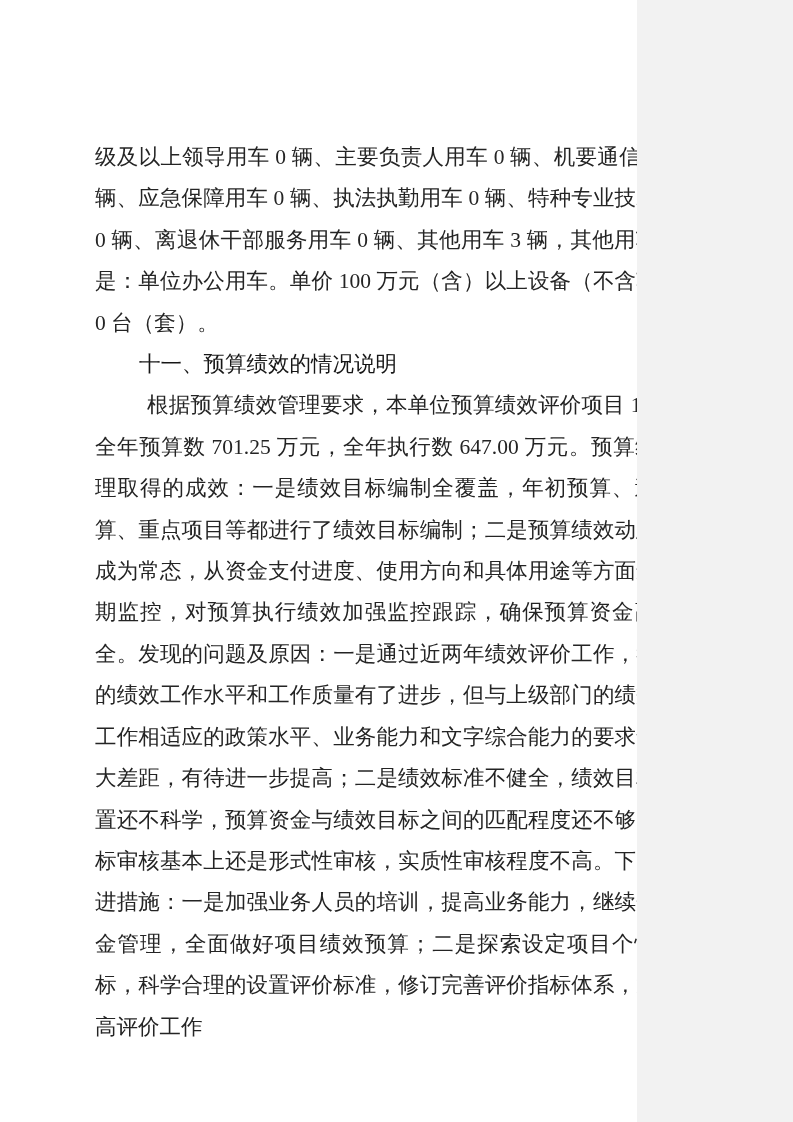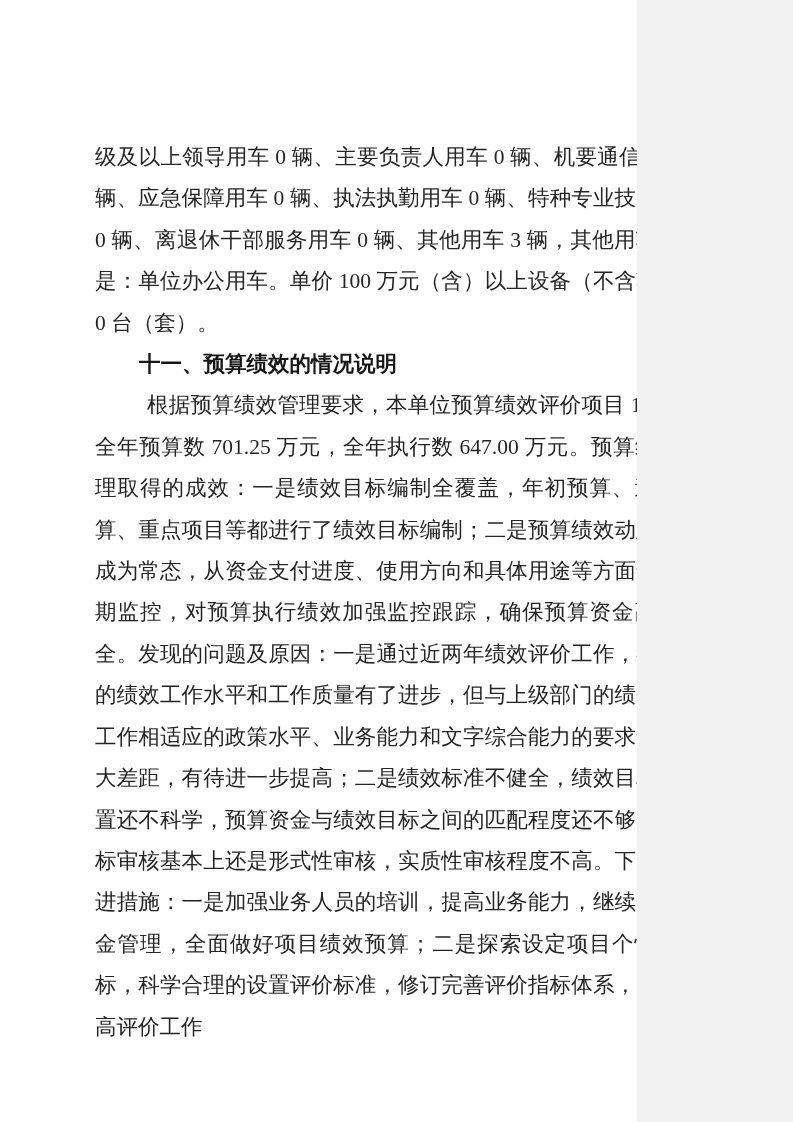--- a/index.html
+++ b/index.html
@@ -36,21 +36,21 @@
   .para.continuation {
     text-indent: 0;
   }
   .para.first-indent {
     text-indent: 52px;
   }
   .section-heading {
     margin: 0;
     font-size: 21.5px;
     line-height: 41.4px;
-    font-weight: 700;
+    font-weight: 400;
     text-indent: 44px;
     color: #161616;
     font-family: "Liberation Sans", "DejaVu Sans", sans-serif;
     text-align: left;
   }
   .page-number {
     position: absolute;
     top: 1036px;
     left: 0;
     width: 100%;

